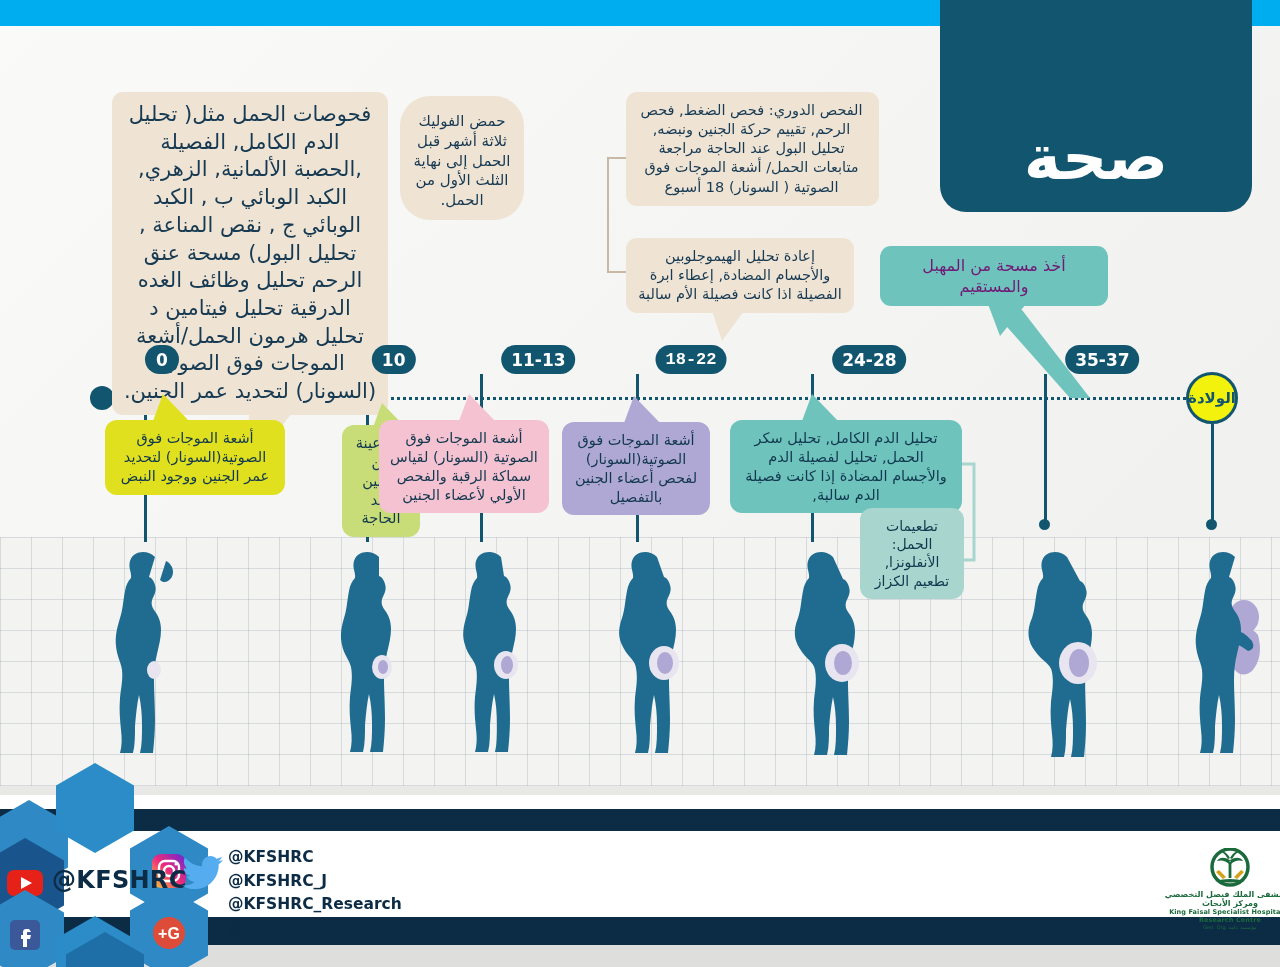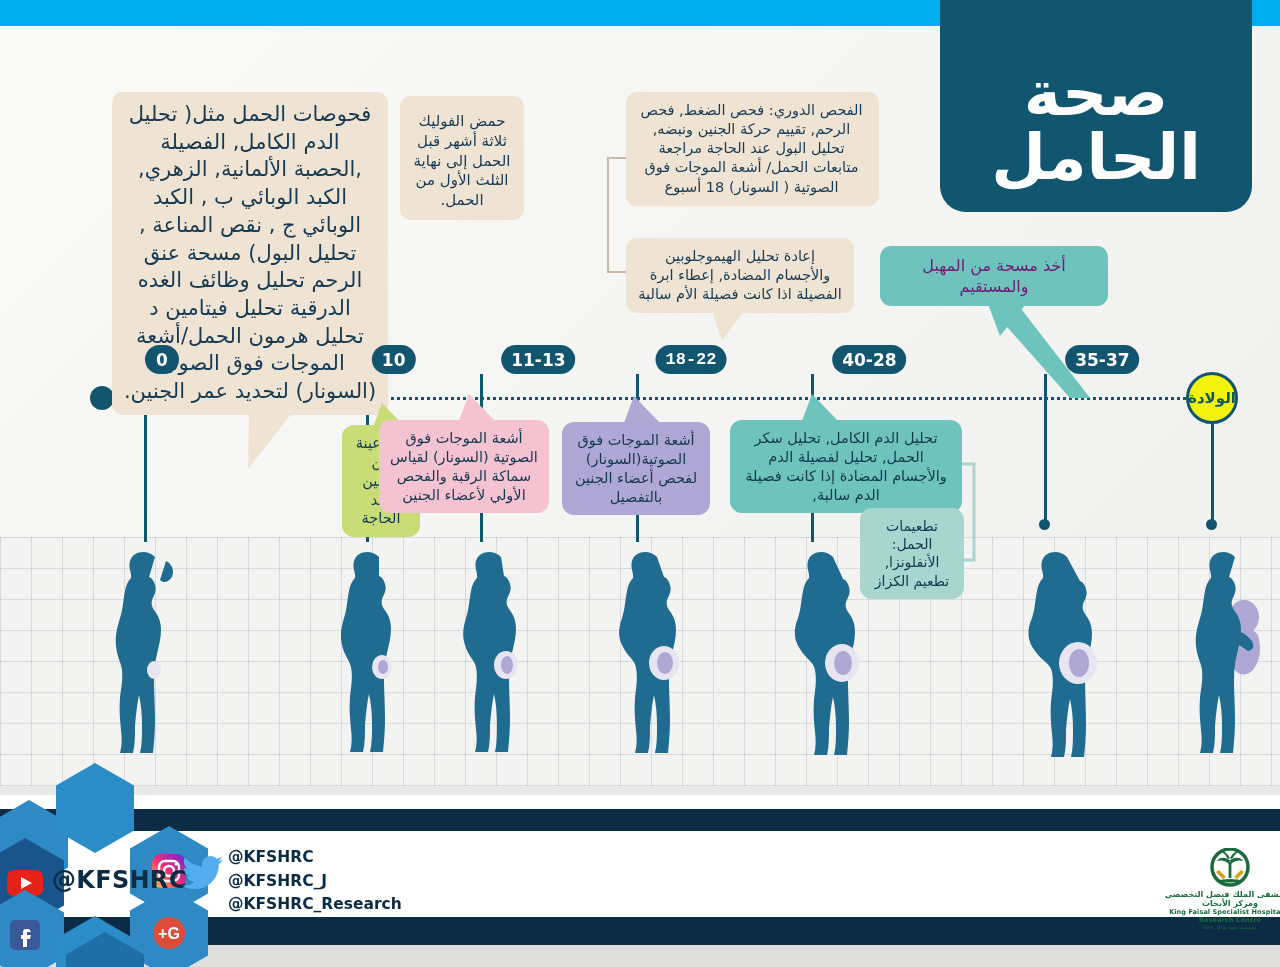--- a/index.html
+++ b/index.html
@@ -187,32 +187,31 @@
 </style>
 </head>
 <body>
 
 <div id="page">
 
   <div class="topbar"></div>
 
   <div class="title-card">
     <div class="title-line">صحة</div>
-    <div class="title-line">الحامل</div>
   </div>
 
   <div class="grid-plate"></div>
   <div class="floor-band"></div>
 
   <div class="box beige" style="left:104px; top:92px; width:276px; font-size:21px;margin-left:8px;">
     <span>فحوصات الحمل مثل( تحليل الدم الكامل, الفصيلة ,الحصبة الألمانية, الزهري, الكبد الوبائي ب , الكبد الوبائي ج , نقص المناعة , تحليل البول) مسحة عنق الرحم تحليل وظائف الغده الدرقية تحليل فيتامين د تحليل هرمون الحمل/أشعة الموجات فوق الصوتية (السونار) لتحديد عمر الجنين.</span>
     <div class="tail tail-beige-down" style="left:130px; bottom:-54px; transform:skewX(-14deg);"></div>
   </div>
 
-  <div class="box beige" style="left:400px; top:96px; width:124px; font-size:15px; padding-top:16px;">
+  <div class="box beige" style="left:400px; top:96px; width:124px; font-size:15px; padding-top:16px;border-radius:30px;">
     <span>حمض الفوليك ثلاثة أشهر قبل الحمل إلى نهاية الثلث الأول من الحمل.</span>
   </div>
 
   <div class="box beige" style="left:626px; top:92px; width:253px; font-size:14.5px;padding-left:9px;">
     <span>الفحص الدوري: فحص الضغط, فحص الرحم, تقييم حركة الجنين ونبضه, تحليل البول عند الحاجة مراجعة متابعات الحمل/ أشعة الموجات فوق الصوتية ( السونار) 18 أسبوع</span>
   </div>
 
   <div class="box beige" style="left:626px; top:238px; width:228px; font-size:14.5px;">
     <span>إعادة تحليل الهيموجلوبين والأجسام المضادة, إعطاء ابرة الفصيلة اذا كانت فصيلة الأم سالبة</span>
     <div class="tail" style="left:86px; bottom:-28px; border-left:10px solid transparent; border-right:22px solid transparent; border-top:30px solid #EFE3D4;"></div>
@@ -240,41 +239,45 @@
   <div class="node" style="left:350px;">
       <span>10</span>
     </div>
   <div class="node" style="left:464px;">
       <span>11-13</span>
     </div>
   <div class="node" style="left:620px;font-family:Liberation Mono, monospace;">
       <span>18-22</span>
     </div>
   <div class="node" style="left:795px;">
-      <span>40-28</span>
+      <span>24-28</span>
     </div>
   <div class="node" style="left:1028px;text-align:right;">
       <span>35-37</span>
     </div>
 
   <div class="stem" style="left:144px; top:374px; height:168px;"></div>
   <div class="stem" style="left:366px; top:374px; height:168px;"></div>
   <div class="stem" style="left:480px; top:374px; height:168px;"></div>
   <div class="stem" style="left:636px; top:374px; height:168px;"></div>
   <div class="stem" style="left:811px; top:374px; height:168px;"></div>
   <div class="stem" style="left:1044px; top:374px; height:152px;"></div>
   <div class="stem" style="left:1211px; top:424px; height:102px;"></div>
 
   <div class="end-dot" style="left:1039px; top:519px;"></div>
   <div class="end-dot" style="left:1206px; top:519px;"></div>
 
   <div class="birth">
     <span>الولادة</span>
   </div>
 
+  <div class="cbox" style="left:105px; top:420px; width:180px; background:#E0E01E;">
+    <span>أشعة الموجات فوق الصوتية(السونار) لتحديد عمر الجنين ووجود النبض</span>
+    <div class="ctail" style="left:48px; color:#E0E01E;"></div>
+  </div>
 
   <div class="cbox" style="left:298px; top:425px; width:78px; background:#C8DC78;margin-left:44px;">
     <span>أخذ عينة من الجنين عند الحاجة</span>
     <div class="ctail" style="left:30px; top:-22px; color:#C8DC78;"></div>
   </div>
 
   <div class="cbox" style="left:379px; top:420px; width:170px; background:#F4C2D0;">
     <span>أشعة الموجات فوق الصوتية (السونار) لقياس سماكة الرقبة والفحص الأولي لأعضاء الجنين</span>
     <div class="ctail" style="left:80px; color:#F4C2D0;"></div>
   </div>

